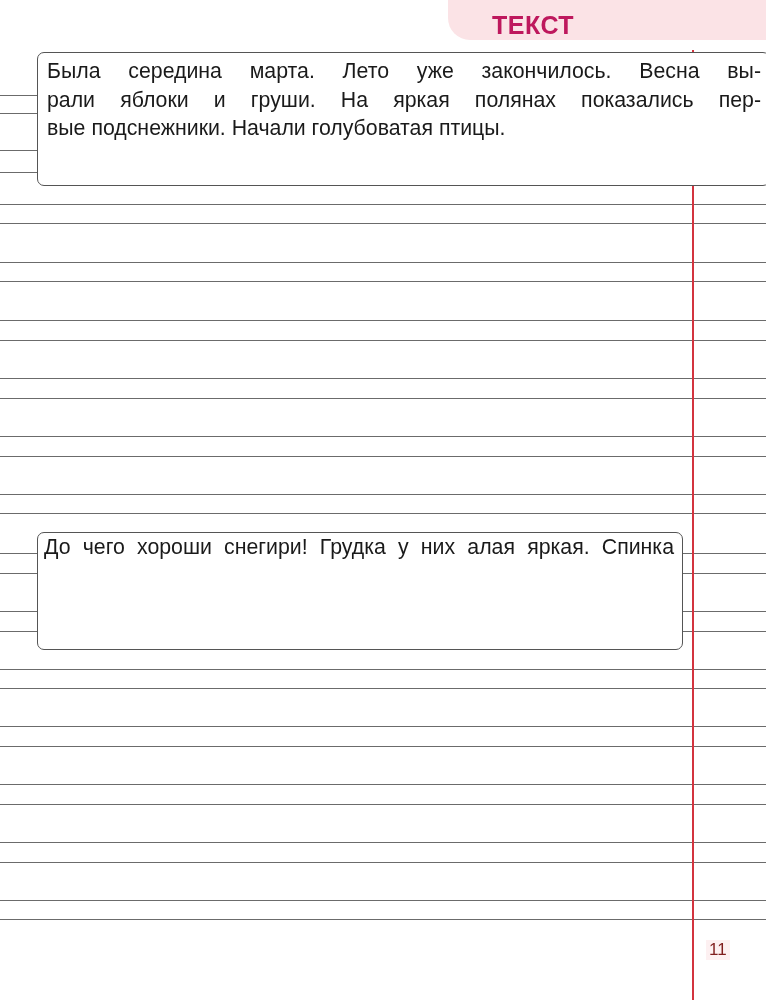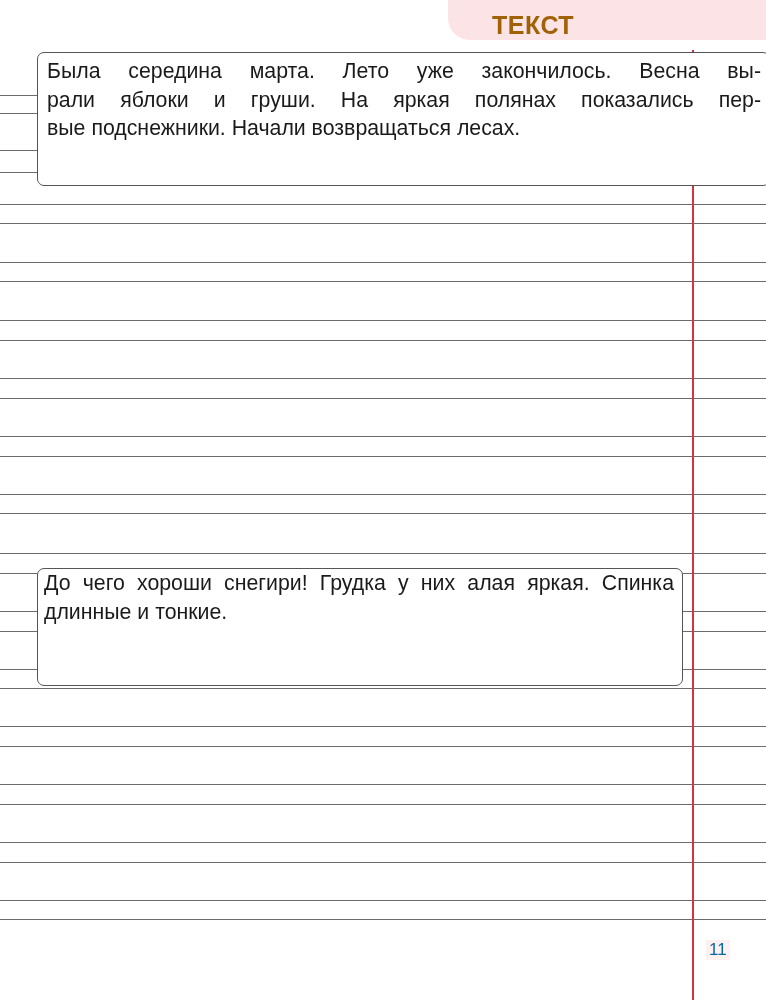--- a/index.html
+++ b/index.html
@@ -7,39 +7,39 @@
     width:766px; height:1000px; position:relative; overflow:hidden;
     background:#ffffff;
     font-family: "Liberation Sans", sans-serif;
   }
   .tab {
     position:absolute; left:448px; top:-20px; width:340px; height:60px;
     background:#fbe3e6; border-radius:22px;
   }
   .title {
     position:absolute; left:492px; top:11px;
-    font-size:25px; font-weight:bold; color:#a16207; letter-spacing:0.5px;
+    font-size:25px; font-weight:bold; color:#be185d; letter-spacing:0.5px;
   }
   .rule {
     position:absolute; left:0; width:766px; height:0;
     border-top:1.5px solid #6b6b6b;
   }
   .margin {
     position:absolute; left:692px; top:50px; width:2px; height:950px; background:#d3343f;
   }
   .box {
     position:absolute; background:#fff; border:1.5px solid #555;
     border-radius:7px; color:#1a1a1a;
     font-size:21.3px; line-height:28.5px;
     text-align:justify; box-sizing:border-box;
   }
   #box1 { left:37px; top:52px; width:733px; height:134px; padding:4px 8px 0 9px; }
-  #box2 { left:37px; top:532px; width:646px; height:118px; padding:0px 8px 4px 6px;margin-top:36px; }
+  #box2 { left:37px; top:532px; width:646px; height:118px; padding:0px 8px 4px 6px; }
   .page-num {
-    position:absolute; left:706px; top:940px; font-size:17px; color:#0369a1;
+    position:absolute; left:706px; top:940px; font-size:17px; color:#7f1d1d;
     background:#fdf0f1; padding:0 3px;
   }
 </style>
 </head>
 <body>
 
 <div class="tab"></div>
 <div class="title">ТЕКСТ</div>
 
 <div id="rules">
@@ -72,21 +72,20 @@
     <div class="rule" style="top: 842px;"></div>
     <div class="rule" style="top: 862px;"></div>
     <div class="rule" style="top: 900px;"></div>
     <div class="rule" style="top: 919px;"></div>
   </div>
 <div class="margin"></div>
 
 <div class="box" id="box1">
   <div style="text-align-last: justify;">Была середина марта. Лето уже закончилось. Весна вы-</div>
   <div style="text-align-last: justify;">рали яблоки и груши. На яркая полянах показались пер-</div>
-  <div>вые подснежники. Начали возвращаться лесах.</div>
+  <div>вые подснежники. Начали голубоватая птицы.</div>
 </div>
 
 <div class="box" id="box2">
   <div style="text-align-last: justify;">До чего хороши снегири! Грудка у них алая яркая. Спинка</div>
-  <div>длинные и тонкие.</div>
 </div>
 
 <div class="page-num">11</div>
 
 </body></html>

